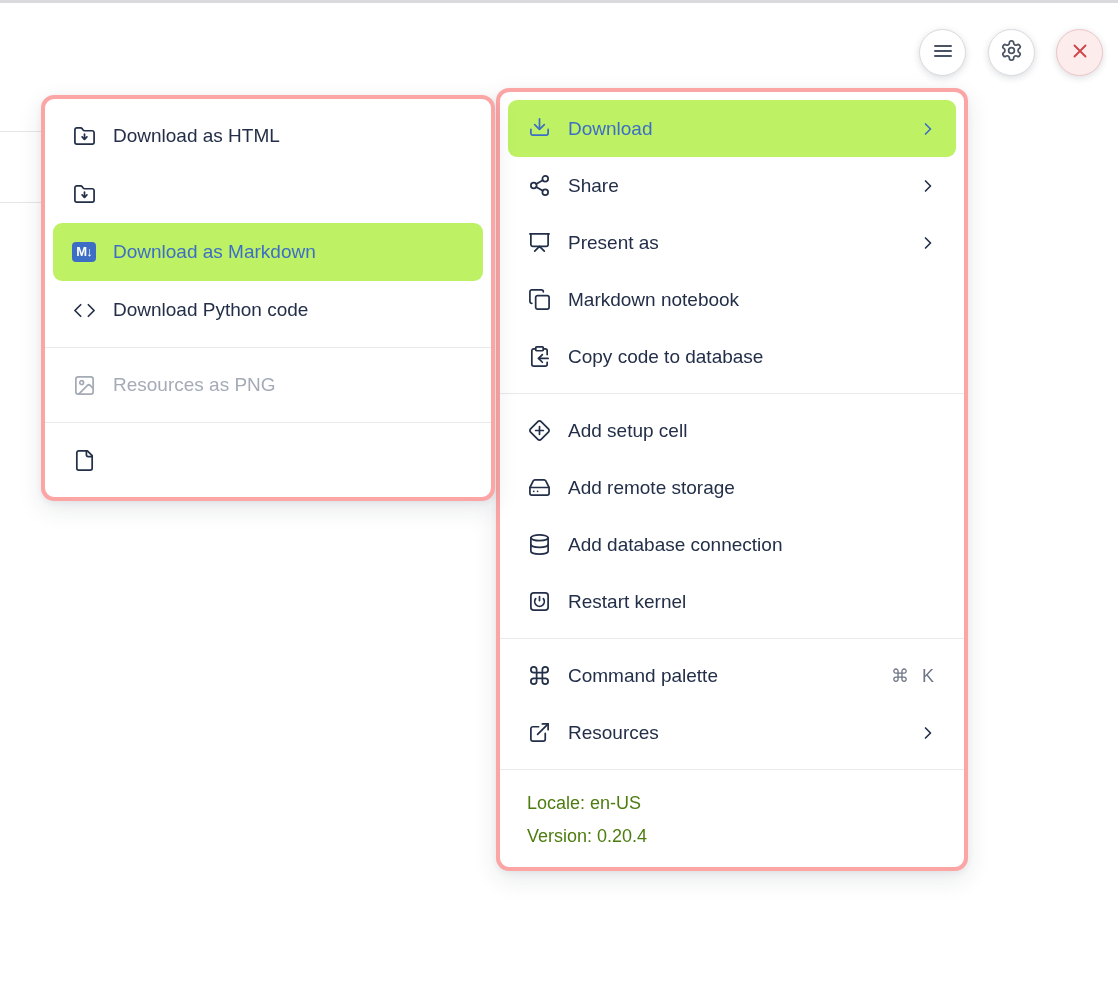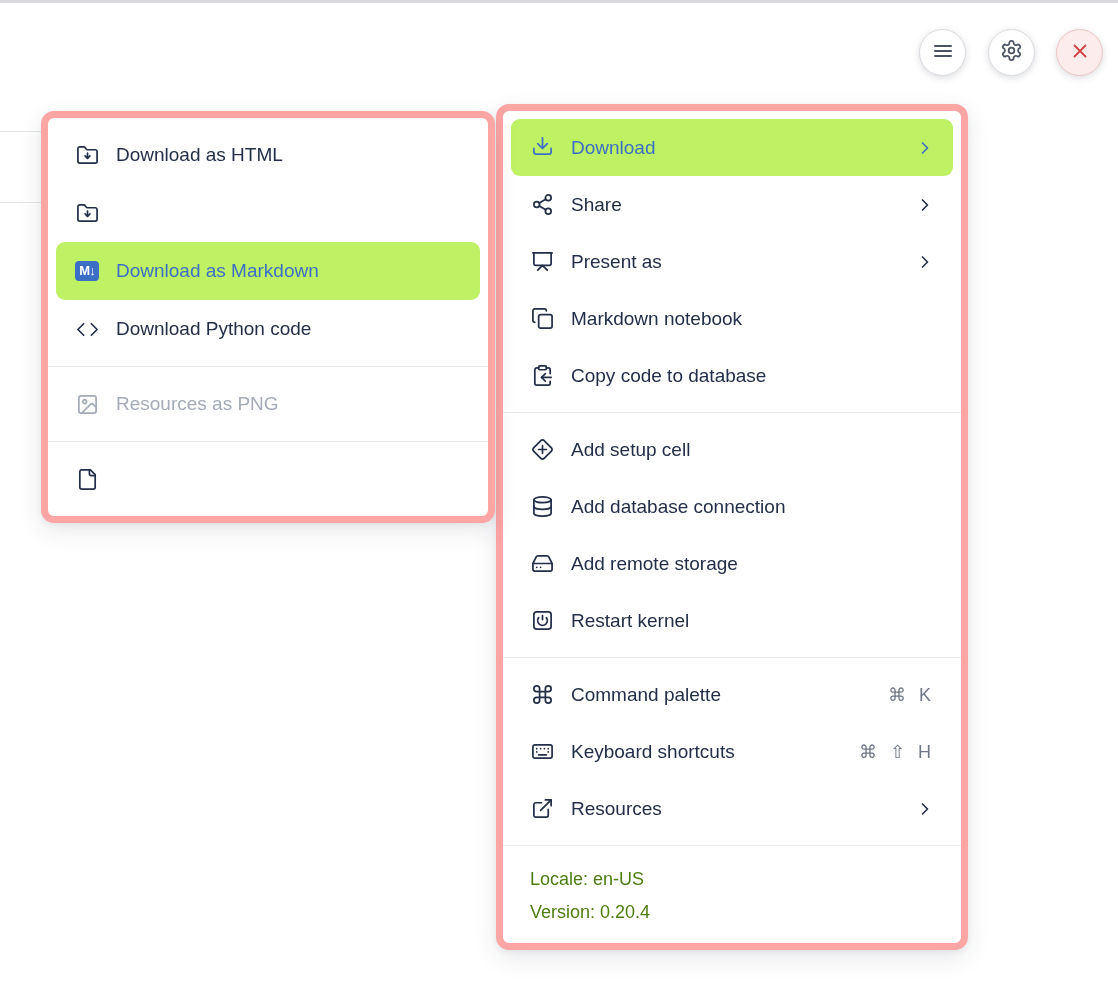--- a/index.html
+++ b/index.html
@@ -10,23 +10,23 @@
   .topbar { position:absolute; left:0; top:0; width:1118px; height:3px; background:#d9d9de; }
   .bg-line { position:absolute; left:0; width:41px; height:1px; background:#e5e5e9; }
 
   
   .circle-btn { position:absolute; top:29px; width:47px; height:47px; border-radius:50%;
     background:#fff; border:1px solid #d9dbe0; box-shadow:0 2px 7px rgba(40,45,60,.16);
     display:flex; align-items:center; justify-content:center; color:#4a5363; cursor:pointer; }
   .circle-btn.close { background:#fcecec; border-color:#eec5c5; color:#cf4349; }
 
   
-  .panel { position:absolute; background:#fff; border:7px solid #fca5a5; border-radius:13px;
+  .panel { position:absolute; background:#fff; border:4px solid #fca5a5; border-radius:13px;
     box-shadow:0 8px 24px rgba(30,40,60,.10), 0 2px 6px rgba(30,40,60,.06);
-    padding:8px;margin-top:16px; }
+    padding:8px; }
   .panel-left  { left:41px;  top:95px; width:454px; z-index:3; }
   .panel-right { left:496px; top:88px; width:472px; z-index:2; }
 
   .mi { display:flex; align-items:center; gap:17px; height:58px; padding:0 18px 0 19px;
         border-radius:9px; font-size:19px; color:#232f48; cursor:pointer; white-space:nowrap; }
   .panel-right .mi { height:57px; }
   .mi .ic { width:24px; height:24px; flex:none; display:flex; align-items:center; justify-content:center; }
   .mi .ic svg { width:23px; height:23px; }
   .mi .lbl { flex:1; overflow:hidden; }
   .mi.hl { background:#bef264; color:#3d6ec5; }
@@ -208,72 +208,61 @@
             <path d="M2.7 10.3a2.41 2.41 0 0 0 0 3.41l7.59 7.59a2.41 2.41 0 0 0 3.41 0l7.59-7.59a2.41 2.41 0 0 0 0-3.41L13.7 2.71a2.41 2.41 0 0 0-3.41 0Z"></path>
             <path d="M12 8v8"></path>
             <path d="M8 12h8"></path>
           </svg>
       </span>
       <span class="lbl">Add setup cell</span>
     </div>
     <div class="mi">
       <span class="ic">
         <svg viewBox="0 0 24 24" fill="none" stroke="currentColor" stroke-width="1.8" stroke-linecap="round" stroke-linejoin="round">
-            <ellipse cx="12" cy="5" rx="9" ry="3"></ellipse>
-            <path d="M3 5v14a9 3 0 0 0 18 0V5"></path>
-            <path d="M3 12a9 3 0 0 0 18 0"></path>
-          </svg>
-      </span>
-      <span class="lbl">Add database connection</span>
-    </div>
-    <div class="mi">
-      <span class="ic">
-        <svg viewBox="0 0 24 24" fill="none" stroke="currentColor" stroke-width="1.8" stroke-linecap="round" stroke-linejoin="round">
             <line x1="22" y1="12" x2="2" y2="12"></line>
             <path d="M5.45 5.11 2 12v6a2 2 0 0 0 2 2h16a2 2 0 0 0 2-2v-6l-3.45-6.89A2 2 0 0 0 16.76 4H7.24a2 2 0 0 0-1.79 1.11Z"></path>
             <line x1="6" y1="16" x2="6.01" y2="16"></line>
             <line x1="10" y1="16" x2="10.01" y2="16"></line>
           </svg>
       </span>
       <span class="lbl">Add remote storage</span>
     </div>
     <div class="mi">
       <span class="ic">
         <svg viewBox="0 0 24 24" fill="none" stroke="currentColor" stroke-width="1.8" stroke-linecap="round" stroke-linejoin="round">
+            <ellipse cx="12" cy="5" rx="9" ry="3"></ellipse>
+            <path d="M3 5v14a9 3 0 0 0 18 0V5"></path>
+            <path d="M3 12a9 3 0 0 0 18 0"></path>
+          </svg>
+      </span>
+      <span class="lbl">Add database connection</span>
+    </div>
+    <div class="mi">
+      <span class="ic">
+        <svg viewBox="0 0 24 24" fill="none" stroke="currentColor" stroke-width="1.8" stroke-linecap="round" stroke-linejoin="round">
             <rect x="3" y="3" width="18" height="18" rx="3"></rect>
             <path d="M12 7v4"></path>
             <path d="M8 9.003a5 5 0 1 0 8-.005"></path>
           </svg>
       </span>
       <span class="lbl">Restart kernel</span>
     </div>
     <hr class="sep">
     <div class="mi">
       <span class="ic">
         <svg viewBox="0 0 24 24" fill="none" stroke="currentColor" stroke-width="1.8" stroke-linecap="round" stroke-linejoin="round">
             <path d="M15 6v12a3 3 0 1 0 3-3H6a3 3 0 1 0 3 3V6a3 3 0 1 0-3 3h12a3 3 0 1 0-3-3"></path>
           </svg>
       </span>
       <span class="lbl">Command palette</span>
       <span class="shortcut">⌘ K</span>
     </div>
     <div class="mi">
       <span class="ic">
         <svg viewBox="0 0 24 24" fill="none" stroke="currentColor" stroke-width="1.8" stroke-linecap="round" stroke-linejoin="round">
-            <rect x="2" y="5" width="20" height="14" rx="2"></rect>
-            <path d="M6 9h.01M10 9h.01M14 9h.01M18 9h.01M6 12.5h.01M18 12.5h.01"></path>
-            <path d="M8 15.5h8"></path>
-          </svg>
-      </span>
-      <span class="lbl">Keyboard shortcuts</span>
-      <span class="shortcut">⌘ ⇧ H</span>
-    </div>
-    <div class="mi">
-      <span class="ic">
-        <svg viewBox="0 0 24 24" fill="none" stroke="currentColor" stroke-width="1.8" stroke-linecap="round" stroke-linejoin="round">
             <path d="M15 3h6v6"></path>
             <path d="M10 14 21 3"></path>
             <path d="M18 13v6a2 2 0 0 1-2 2H5a2 2 0 0 1-2-2V8a2 2 0 0 1 2-2h6"></path>
           </svg>
       </span>
       <span class="lbl">Resources</span>
       <span class="chev">
         <svg viewBox="0 0 24 24" fill="none" stroke="currentColor" stroke-width="2" stroke-linecap="round" stroke-linejoin="round">
             <path d="m9 18 6-6-6-6"></path>
           </svg>

